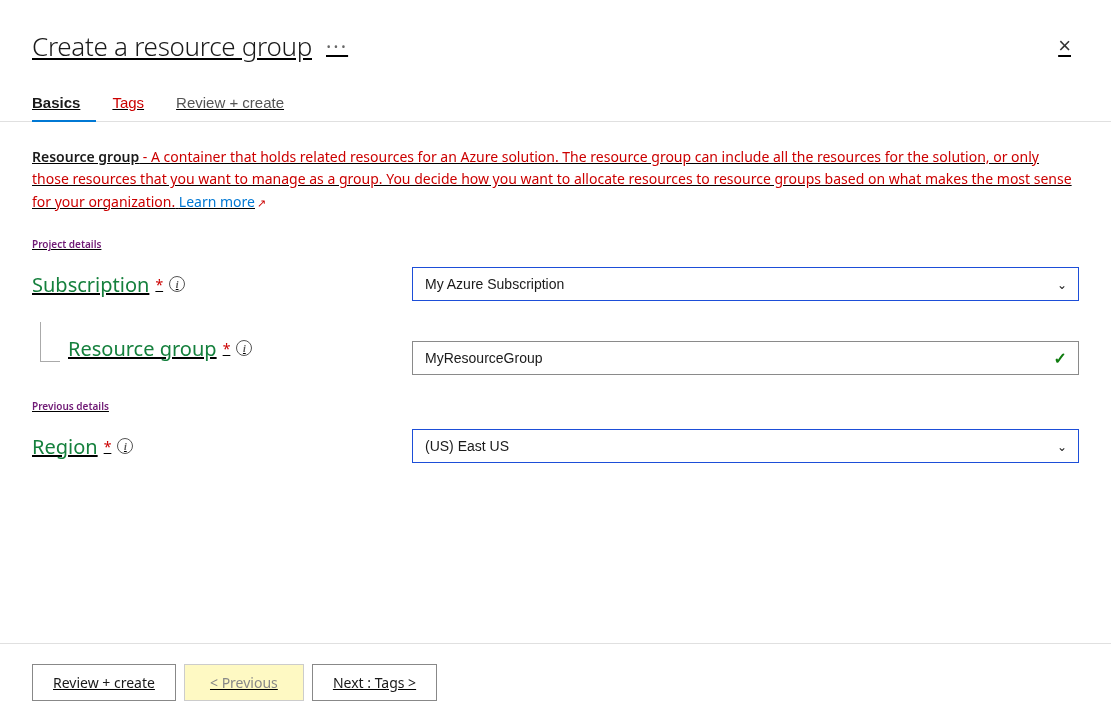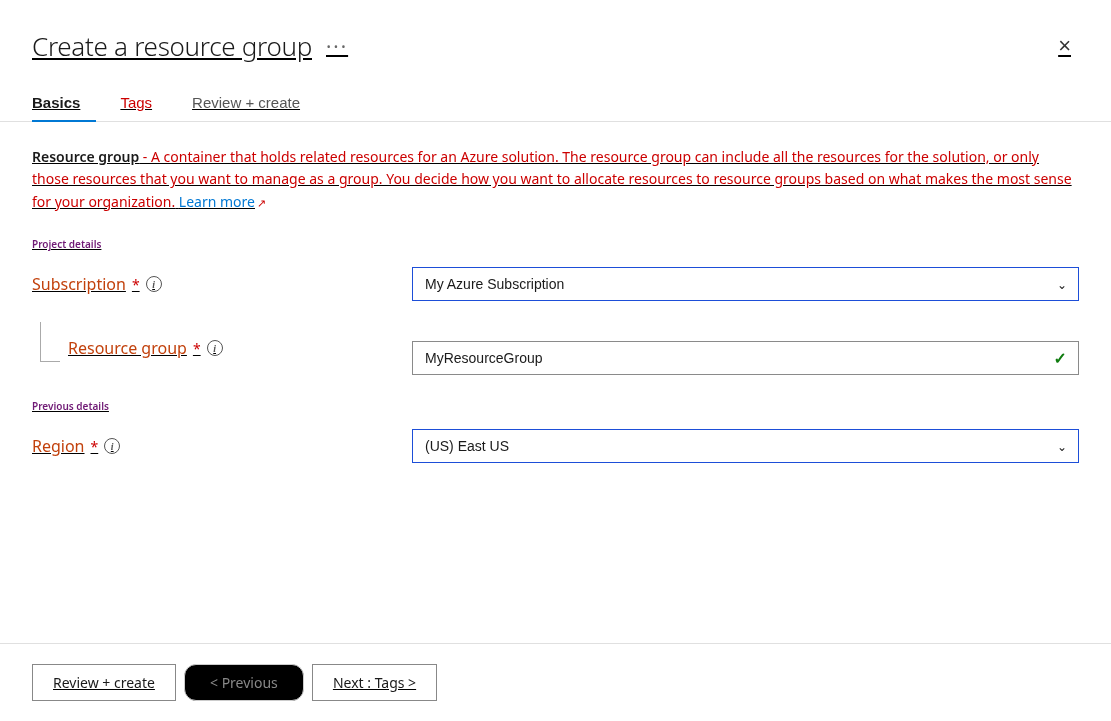--- a/index.html
+++ b/index.html
@@ -52,21 +52,21 @@
       color: #333;
       padding: 4px 8px;
       line-height: 1;
     }
 
     .tabs {
       display: flex;
       align-items: flex-end;
       padding: 20px 32px 0 32px;
       border-bottom: 1px solid #e0e0e0;
-      gap: 8px;
+      gap: 0;
     }
     .tab {
       padding: 10px 16px;
       font-size: 15px;
       cursor: pointer;
       border: none;
       background: none;
       color: #555;
       position: relative;
       text-decoration: none;
@@ -132,22 +132,22 @@
       margin-bottom: 16px;
     }
     .form-label-col {
       width: 380px;
       flex-shrink: 0;
       display: flex;
       align-items: center;
       gap: 6px;
     }
     .form-label {
-      font-size: 16px;
-      color: #c2410c;
+      font-size: 20px;
+      color: #15803d;
     }
     .required-star {
       color: #c00;
       font-size: 14px;
     }
     .info-icon {
       display: inline-flex;
       align-items: center;
       justify-content: center;
       width: 16px;
@@ -263,24 +263,23 @@
       cursor: pointer;
       border: 1px solid #888;
       background: #fff;
       color: #1a1a1a;
       font-family: inherit;
       min-width: 120px;
       text-align: center;
     }
     .btn.disabled {
       color: #888;
-      background: #000000;
+      background: #fef9c3;
       cursor: default;
       border-color: #ccc;
-      border-radius: 12px;
     }
     .btn.primary {
       border-color: #888;
     }
   </style>
 </head>
 <body>
 
 <div class="dialog">
 

